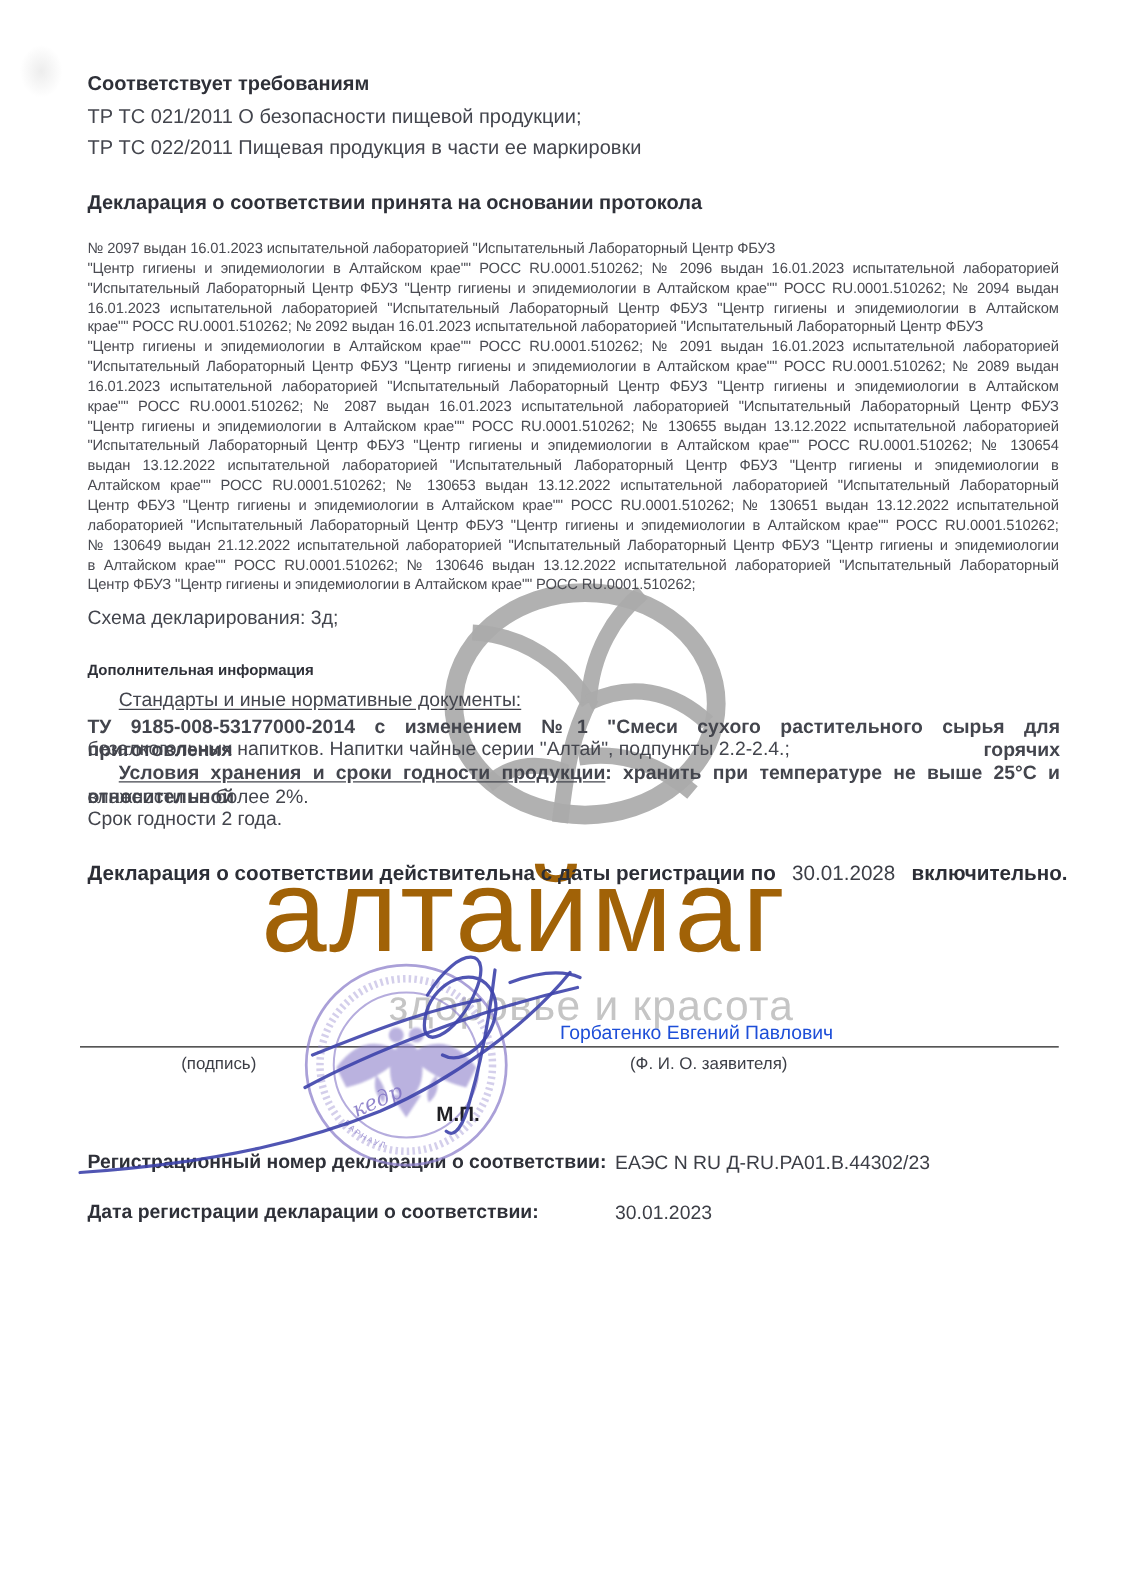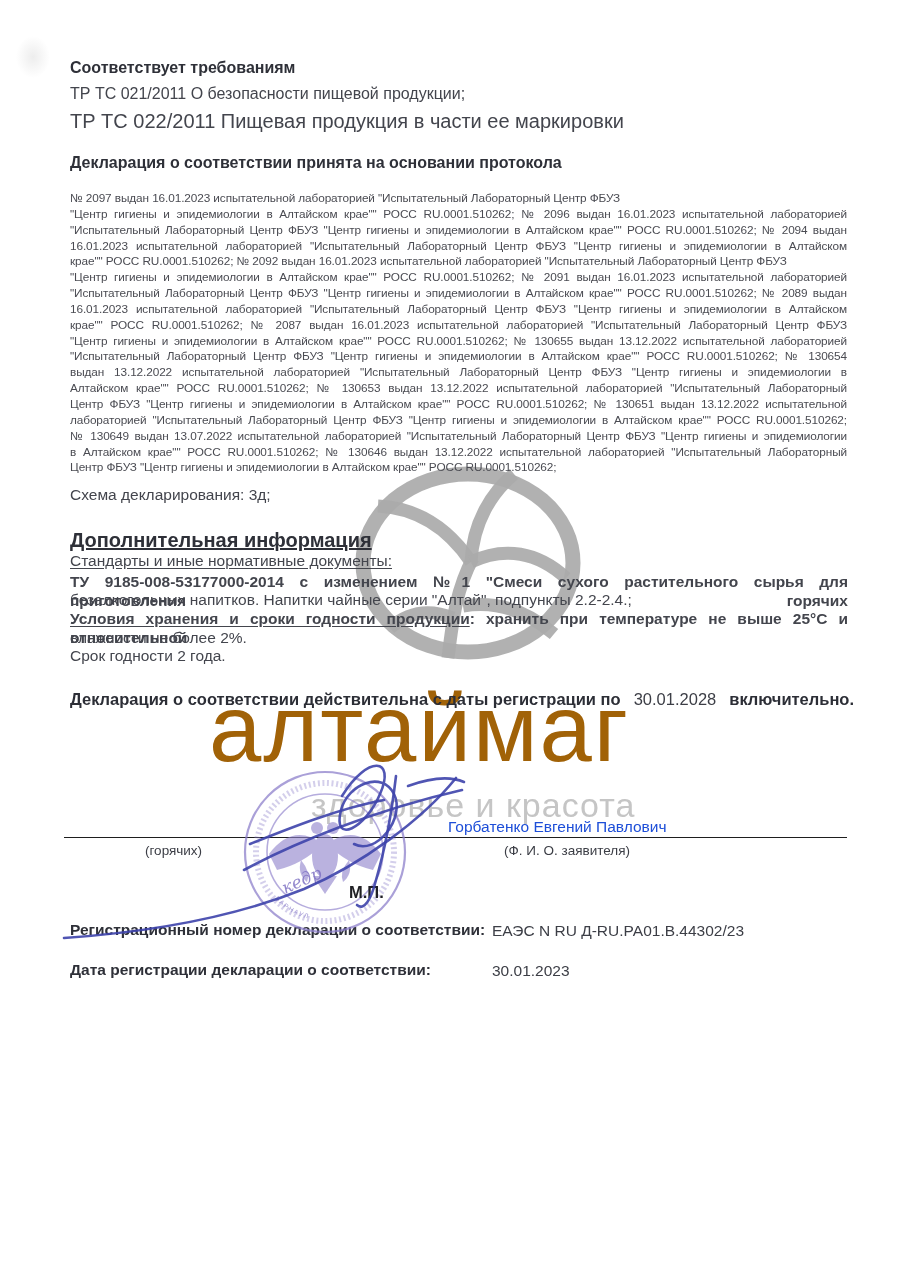--- a/index.html
+++ b/index.html
@@ -2,35 +2,35 @@
 <html><head>
 <meta charset="utf-8">
 <style>
   html,body{margin:0;padding:0;background:#ffffff;}
   .page{
     position:relative;width:900px;height:1272px;background:#ffffff;
     font-family:"Liberation Sans", sans-serif;color:#3c3e46;overflow:hidden;
   }
   .abs{position:absolute;}
   .b{font-weight:bold;color:#2e3038;}
-  .u{text-decoration:underline;text-underline-offset:2px;}
+  .u{text-decoration:underline;text-underline-offset:2px;margin-left:25px;}
   
   .req-title{left:70px;top:59px;font-size:16px;}
   .req-item1{left:70px;top:85px;font-size:16px;color:#43454d;}
-  .req-item2{left:70px;top:110px;font-size:20px;color:#43454d;}
+  .req-item2{left:70px;top:110px;font-size:16px;color:#43454d;}
   .proto-title{left:70px;top:154px;font-size:16px;}
   
   .proto-text{left:70px;top:191px;width:777px;}
   .pline{
     height:15.85px;line-height:15.85px;font-size:11.8px;color:#4a4b52;
     letter-spacing:-0.1px;white-space:nowrap;overflow:visible;
   }
   .pline.just{white-space:normal;text-align:justify;text-align-last:justify;text-justify:inter-word;overflow:hidden;}
   .scheme{left:70px;top:486px;font-size:15.5px;color:#43454d;}
-  .addl-title{left:70px;top:529px;font-size:20px;text-decoration:underline;}
+  .addl-title{left:70px;top:529px;font-size:12px;}
   .addl{font-size:15.5px;color:#43454d;width:778px;left:70px;height:19px;line-height:19px;}
   .addl.just{text-align:justify;text-align-last:justify;text-justify:inter-word;font-weight:bold;}
   .std-label{top:551px;}
   .tu1{top:572px;}
   .tu2{top:590px;}
   .stor1{top:609px;}
   .stor2{top:628px;}
   .shelf{top:646px;}
   .validity{left:70px;top:690px;font-size:16.5px;font-weight:bold;color:#2c2e36;width:800px;}
   .validity .vdate{font-weight:normal;color:#3c3e46;margin:12px 13px;}
@@ -96,40 +96,40 @@
       <div class="pline just">"Центр гигиены и эпидемиологии в Алтайском крае"" РОСС RU.0001.510262; № 2091 выдан 16.01.2023  испытательной лабораторией</div>
       <div class="pline just">"Испытательный Лабораторный Центр ФБУЗ "Центр гигиены и эпидемиологии в Алтайском крае"" РОСС RU.0001.510262; № 2089 выдан</div>
       <div class="pline just">16.01.2023  испытательной лабораторией "Испытательный Лабораторный Центр ФБУЗ "Центр гигиены и эпидемиологии в Алтайском</div>
       <div class="pline just">крае"" РОСС RU.0001.510262; № 2087 выдан 16.01.2023  испытательной лабораторией "Испытательный Лабораторный Центр ФБУЗ</div>
       <div class="pline just">"Центр гигиены и эпидемиологии в Алтайском крае"" РОСС RU.0001.510262; № 130655 выдан 13.12.2022  испытательной лабораторией</div>
       <div class="pline just">"Испытательный Лабораторный Центр ФБУЗ "Центр гигиены и эпидемиологии в Алтайском крае"" РОСС RU.0001.510262;  № 130654</div>
       <div class="pline just">выдан 13.12.2022  испытательной лабораторией "Испытательный Лабораторный Центр ФБУЗ "Центр гигиены и эпидемиологии в</div>
       <div class="pline just">Алтайском крае"" РОСС RU.0001.510262;  № 130653 выдан 13.12.2022  испытательной лабораторией "Испытательный Лабораторный</div>
       <div class="pline just">Центр ФБУЗ "Центр гигиены и эпидемиологии в Алтайском крае"" РОСС RU.0001.510262;  № 130651 выдан 13.12.2022  испытательной</div>
       <div class="pline just">лабораторией "Испытательный Лабораторный Центр ФБУЗ "Центр гигиены и эпидемиологии в Алтайском крае"" РОСС RU.0001.510262;</div>
-      <div class="pline just">№ 130649 выдан 13.07.2022  испытательной лабораторией "Испытательный Лабораторный Центр ФБУЗ "Центр гигиены и эпидемиологии</div>
+      <div class="pline just">№ 130649 выдан 21.12.2022  испытательной лабораторией "Испытательный Лабораторный Центр ФБУЗ "Центр гигиены и эпидемиологии</div>
       <div class="pline just">в Алтайском крае"" РОСС RU.0001.510262;  № 130646 выдан 13.12.2022  испытательной лабораторией "Испытательный Лабораторный</div>
       <div class="pline">Центр ФБУЗ "Центр гигиены и эпидемиологии в Алтайском крае"" РОСС RU.0001.510262;</div>
     </div>
 
   <div class="abs scheme txt">Схема декларирования: 3д;</div>
 
   <div class="abs b addl-title txt">Дополнительная информация</div>
   <div class="abs addl std-label txt"><span class="u">Стандарты и иные нормативные документы:</span></div>
   <div class="abs addl just tu1 txt">ТУ 9185-008-53177000-2014 с изменением №1 "Смеси сухого растительного сырья для приготовления горячих</div>
   <div class="abs addl tu2 txt">безалкогольных напитков. Напитки чайные серии "Алтай", подпункты 2.2-2.4.;</div>
   <div class="abs addl just stor1 txt"><span class="u">Условия хранения и сроки годности продукции</span><span>: хранить при температуре не выше 25°С и относительной</span></div>
   <div class="abs addl stor2 txt">влажности не более 2%.</div>
   <div class="abs addl shelf txt">Срок годности 2 года.</div>
 
   <div class="abs validity txt"><span>Декларация о соответствии действительна с даты регистрации по</span><span class="vdate">30.01.2028</span><span>включительно.</span></div>
 
   <div class="abs sig-rule"></div>
   <div class="abs sig-name">Горбатенко Евгений Павлович</div>
-  <div class="abs cap-sign">(горячих)</div>
+  <div class="abs cap-sign">(подпись)</div>
   <div class="abs cap-name">(Ф. И. О. заявителя)</div>
 
   <svg class="abs stamp" width="168" height="168" viewBox="0 0 168 168">
     <defs>
         <filter id="blur1">
           <feGaussianBlur stdDeviation="0.7"></feGaussianBlur>
         </filter>
       </defs>
     <g stroke="#8d80cb" fill="none">
       <circle cx="84" cy="84" r="80" stroke-width="2.2" stroke-opacity="0.75"></circle>

